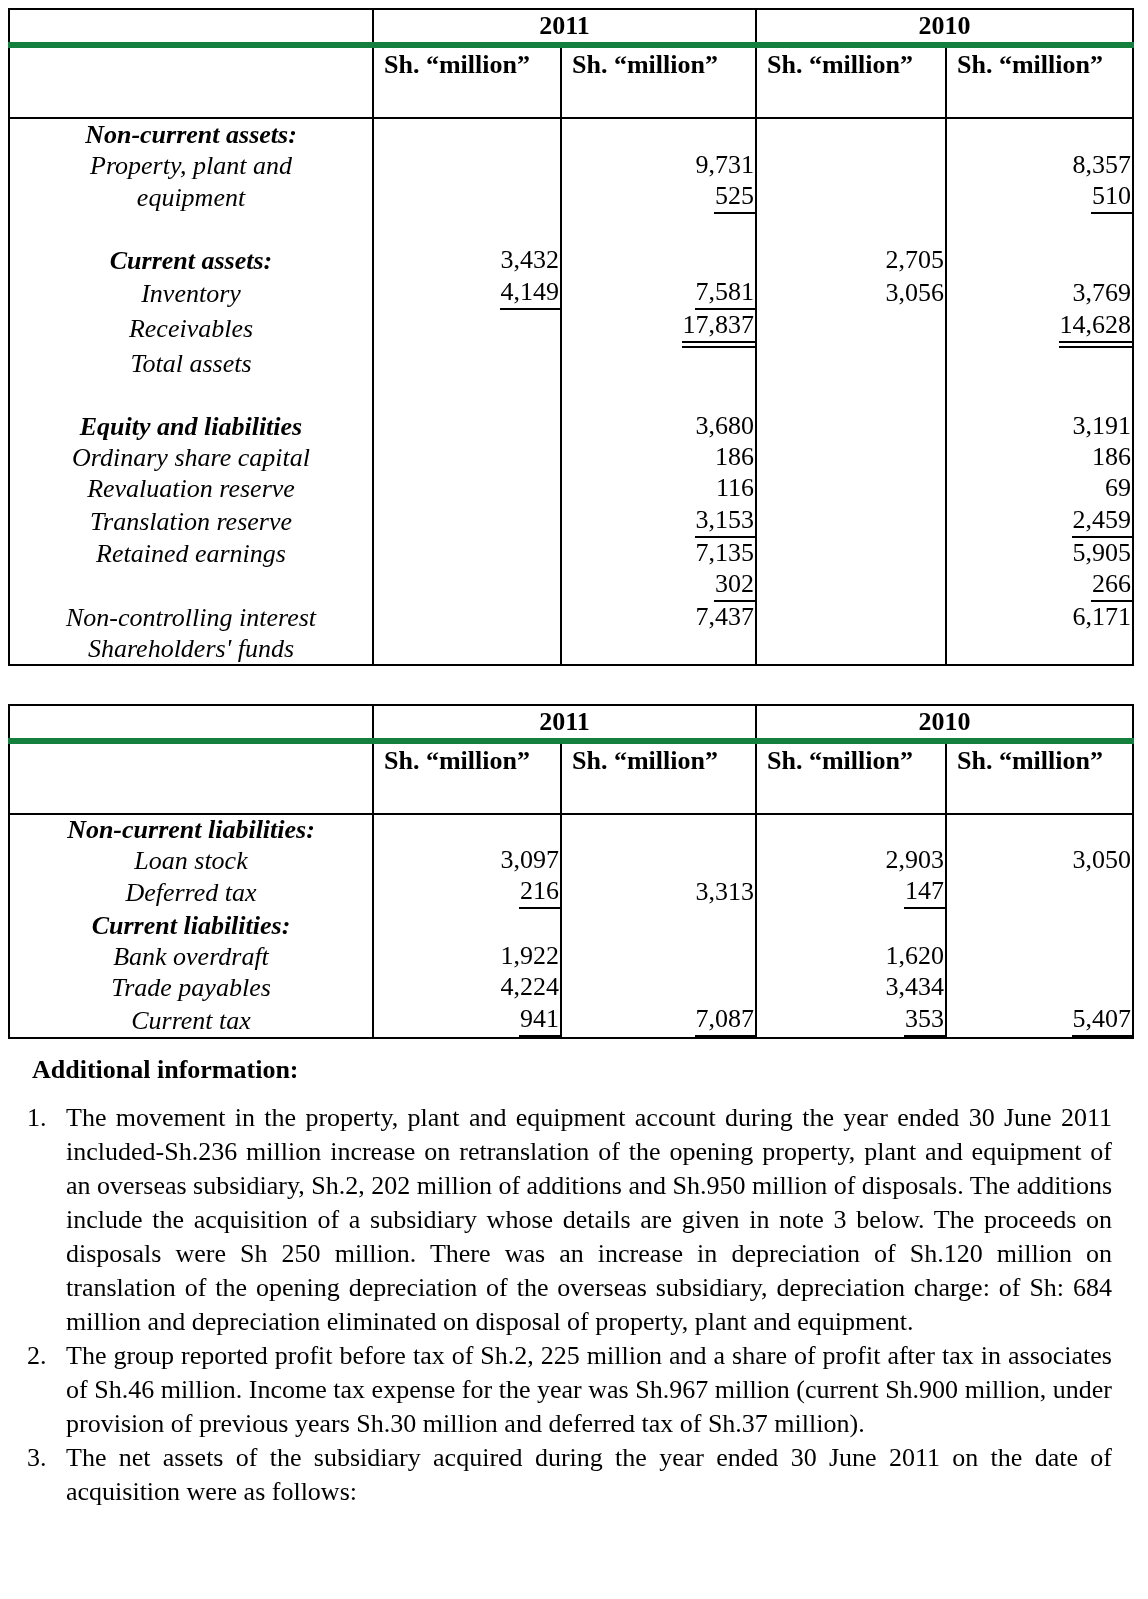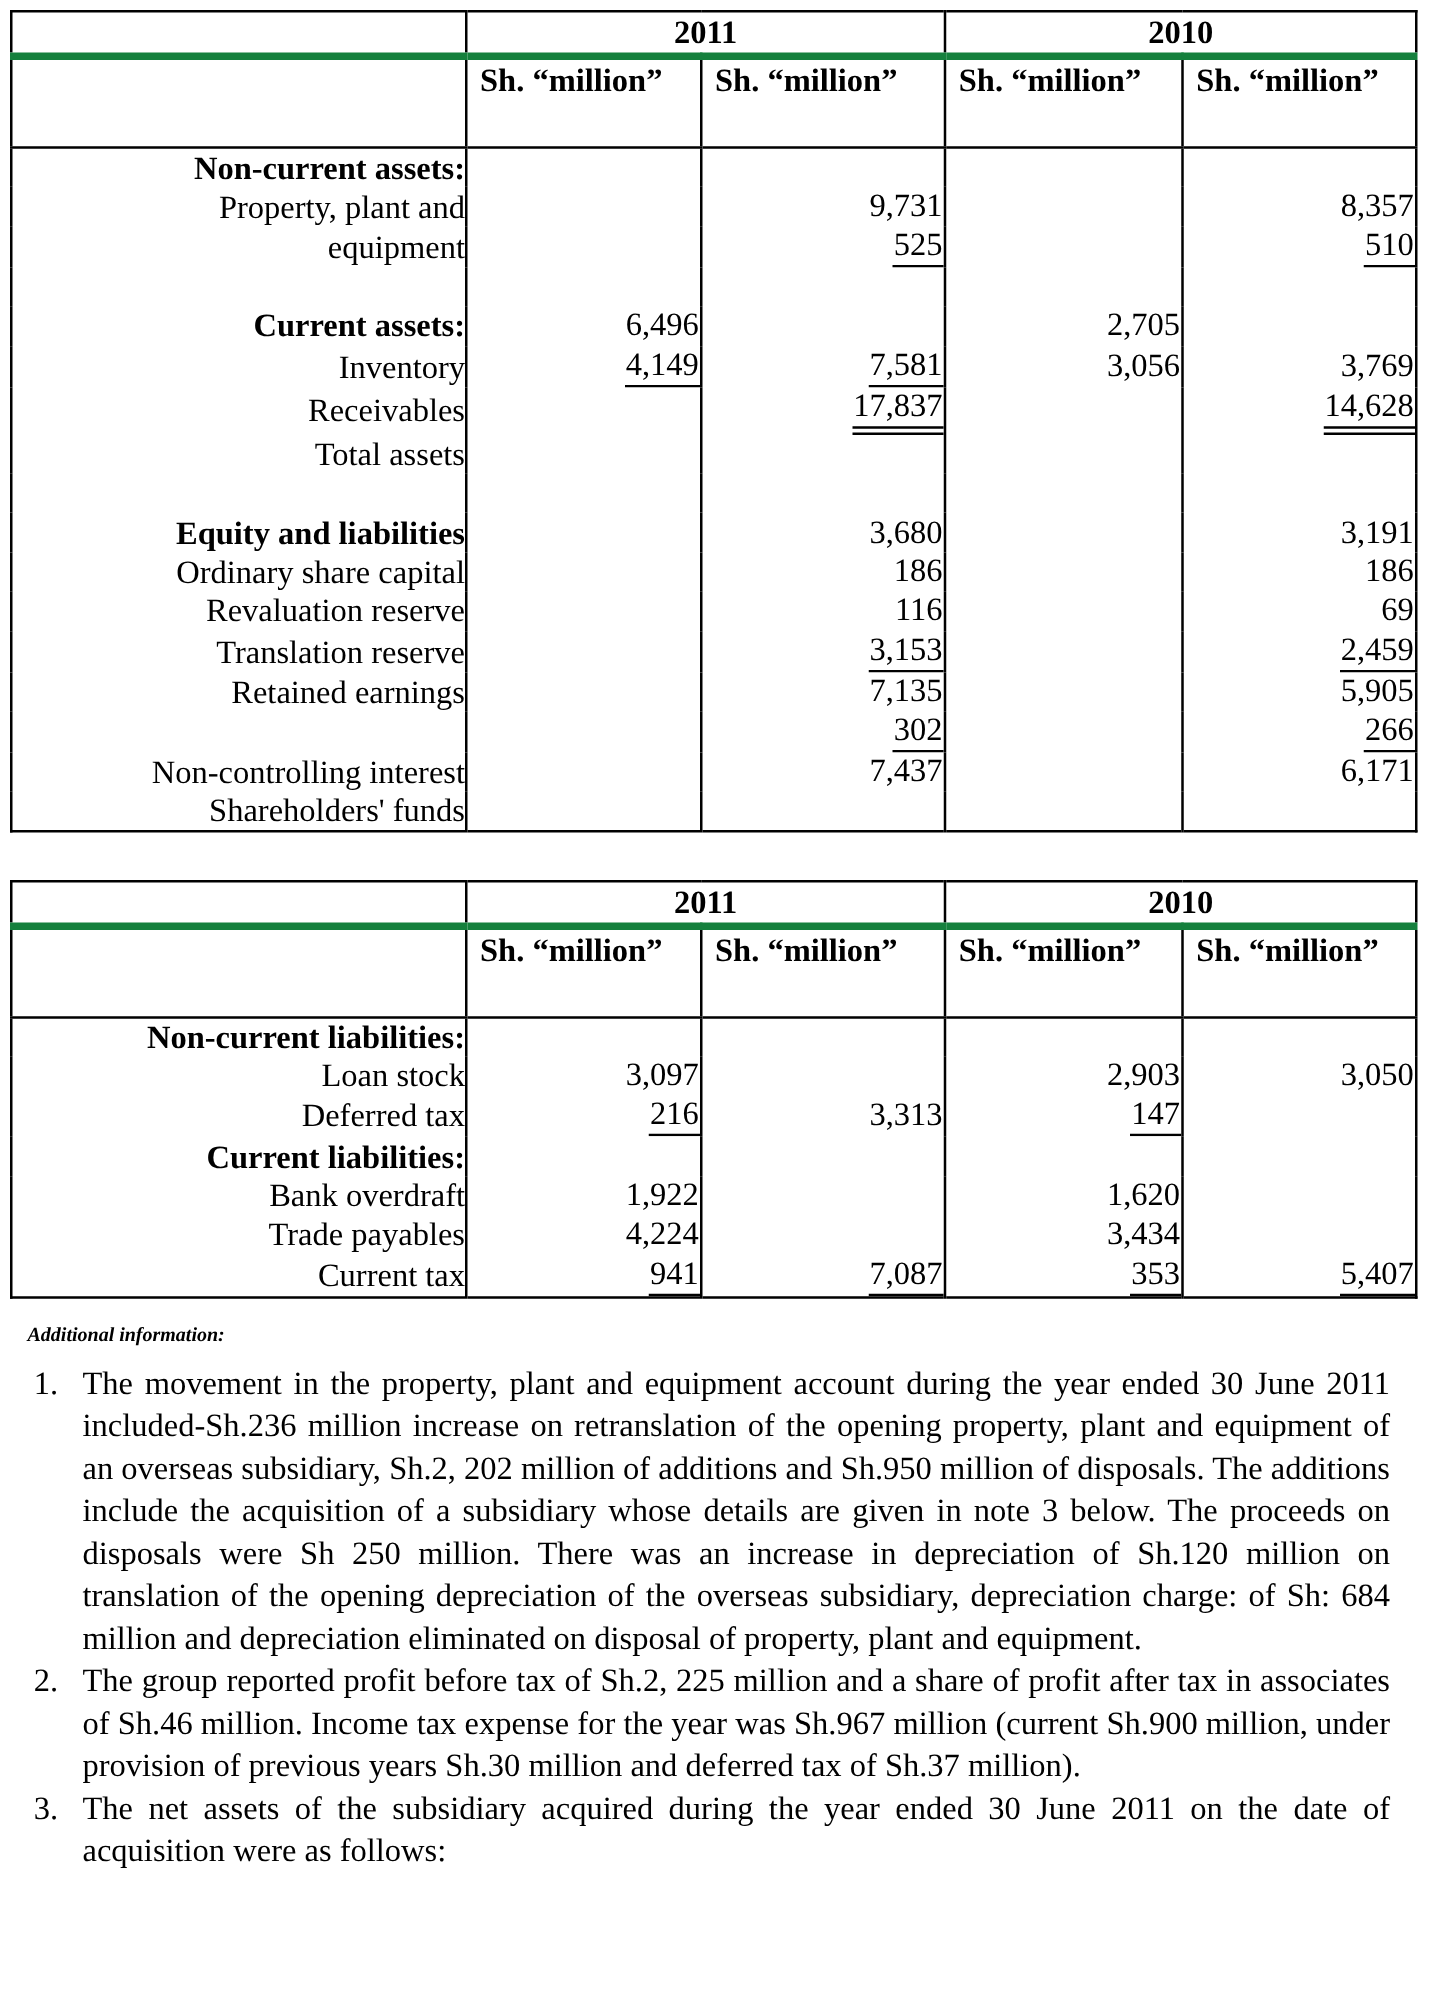--- a/index.html
+++ b/index.html
@@ -37,39 +37,38 @@
     text-align: left;
     font-weight: bold;
     border-bottom: 2px solid #000;
     padding: 1px 6px 0 10px;
     line-height: 31px;
     margin-left: 48px;
   }
   
   tbody.fin-body tr { height: 31.4px; }
   tbody.fin-body td { vertical-align: middle; line-height: 29px; white-space: nowrap; }
-  td.lbl { padding-left: 12px; text-align: right; }
+  td.lbl { padding-left: 12px; text-align: center; font-style: italic; }
   td.lbl.bold { font-weight: bold; }
   td.amt { text-align: right; padding-right: 14px; }
   span.num { display: inline-block; padding: 0 1px 2px 1px; }
   span.u  { border-bottom: 2px solid #000; }
   span.uu { border-bottom: 7px double #000; }
   .t2 { margin-top: 38px; }
   
   .additional {
     margin: 13px 36px 0 18px;
     font-size: 26px;
     line-height: 34px;
   }
   .additional h3 {
-    margin: 4px;
-    font-size: 16px;
+    margin: 14px;
+    font-size: 26px;
     line-height: 34px;
     font-weight: bold;
-    font-style: italic;
   }
   ol.notes { list-style: none; margin: 0; padding: 0; }
   ol.notes li {
     position: relative;
     padding-left: 48px;
     text-align: justify;
   }
   ol.notes .li-num { position: absolute; left: 9px; top: 0; }
 </style>
 </head>
@@ -123,21 +122,21 @@
         </tr>
         <tr>
           <td class="lbl"></td>
           <td class="amt vline"></td>
           <td class="amt vline"></td>
           <td class="amt vline"></td>
           <td class="amt vline"></td>
         </tr>
         <tr>
           <td class="lbl bold">Current assets:</td>
-          <td class="amt vline"><span class="num">6,496</span></td>
+          <td class="amt vline"><span class="num">3,432</span></td>
           <td class="amt vline"></td>
           <td class="amt vline"><span class="num">2,705</span></td>
           <td class="amt vline"></td>
         </tr>
         <tr>
           <td class="lbl">Inventory</td>
           <td class="amt vline"><span class="num u">4,149</span></td>
           <td class="amt vline"><span class="num u">7,581</span></td>
           <td class="amt vline"><span class="num">3,056</span></td>
           <td class="amt vline"><span class="num">3,769</span></td>

